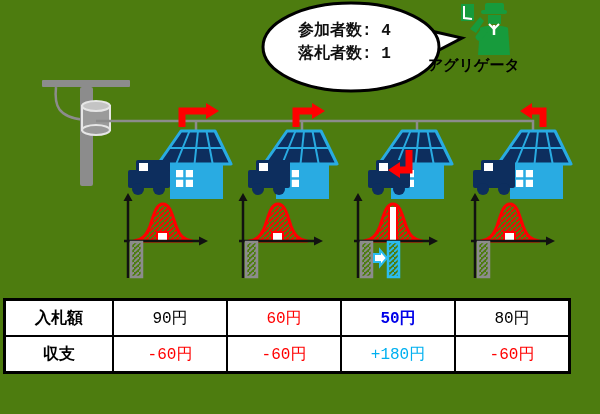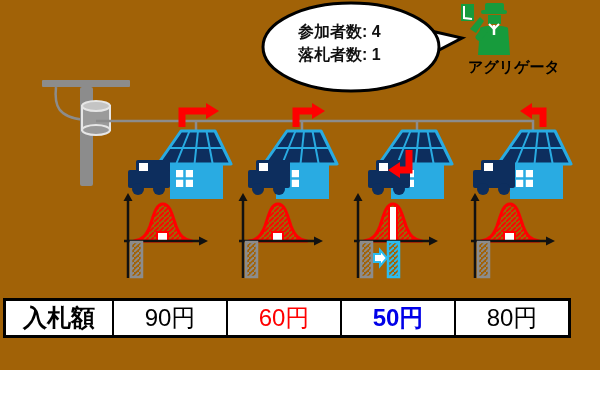--- a/index.html
+++ b/index.html
@@ -1,38 +1,38 @@
 <!DOCTYPE html>
 <html><head>
 <meta charset="utf-8">
 <style>
   html,body{margin:0;padding:0;background:#fff;}
   #canvas{
-    position:relative;width:600px;height:370px;background:#a16207;overflow:hidden;
-    font-family:Liberation Sans, sans-serif;color:#000;
+    position:relative;width:600px;height:414px;background:#4d7c0f;overflow:hidden;
+    font-family:Liberation Mono, monospace;color:#000;
   }
   .abs{position:absolute;}
   
   .bubble-text{
     position:absolute;left:298px;top:20px;width:120px;
     font-size:16px;line-height:23px;font-weight:600;color:#111;white-space:nowrap;
   }
   
   .agg-label{
-    position:absolute;left:428px;top:58px;width:172px;text-align:center;
+    position:absolute;left:428px;top:58px;width:172px;
     font-size:15px;line-height:18px;font-weight:700;color:#000;white-space:nowrap;
   }
   
   table.result{
     position:absolute;left:3px;top:298px;border-collapse:collapse;
     table-layout:fixed;background:#fff;
   }
   table.result td,table.result th{
     border:2px solid #000;height:34px;text-align:center;vertical-align:middle;
-    font-size:24px;padding:0;
+    font-size:16px;padding:0;
   }
   table.result{border:3px solid #000;}
   th.rowhead{width:106px;font-weight:700;}
   td.val{width:112px;font-weight:400;margin-left:48px;}
   .c-black{color:#000;}
   .c-red{color:#FF0000;}
   .c-blue{color:#0000E8;font-weight:700!important;}
   .c-cyan{color:#00B0F0;}
   .circle-mark{font-size:22px;}
   svg{display:block;}
@@ -229,16 +229,23 @@
 
   <table class="result">
     <tbody>
         <tr>
       <th class="rowhead">入札額</th>
       <td class="val c-black">90円</td>
       <td class="val c-red">60円</td>
       <td class="val c-blue">50円</td>
       <td class="val c-black">80円</td>
     </tr>
+    <tr>
+      <th class="rowhead">収支</th>
+      <td class="val c-red">-60円</td>
+      <td class="val c-red">-60円</td>
+      <td class="val c-cyan">+180円</td>
+      <td class="val c-red">-60円</td>
+    </tr>
   </tbody>
     </table>
 
 </div>
 
 </body></html>

